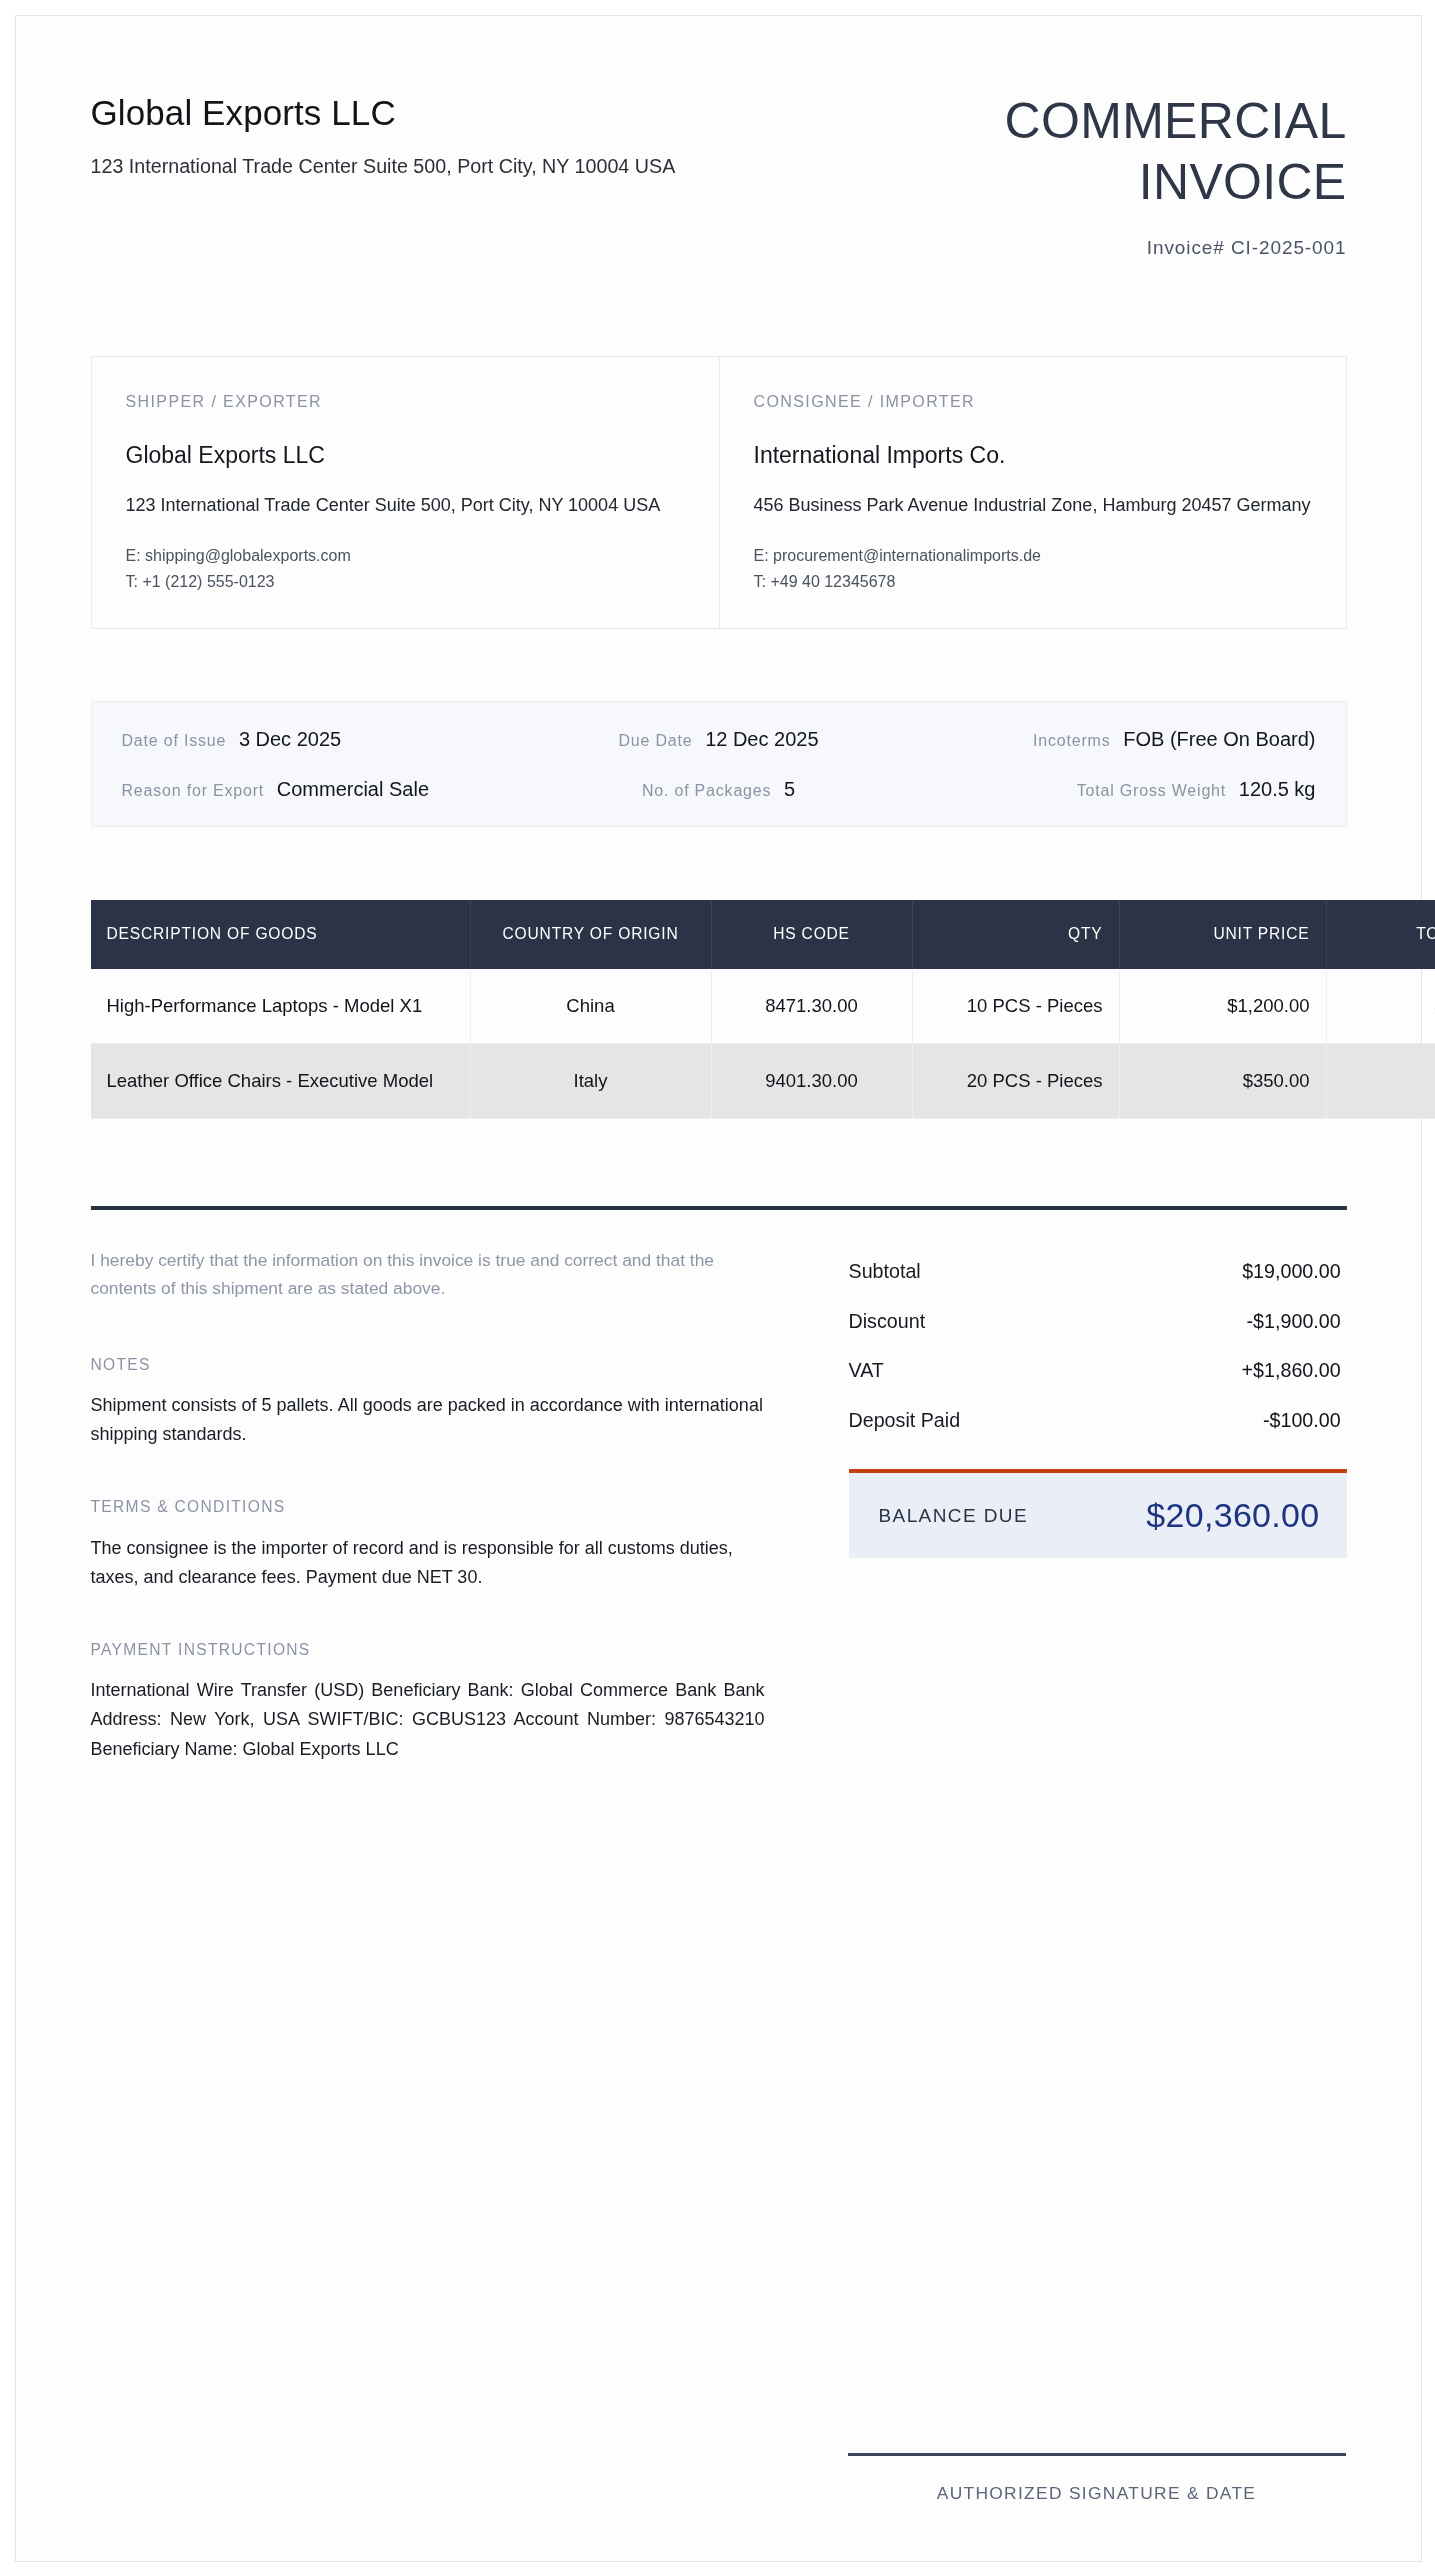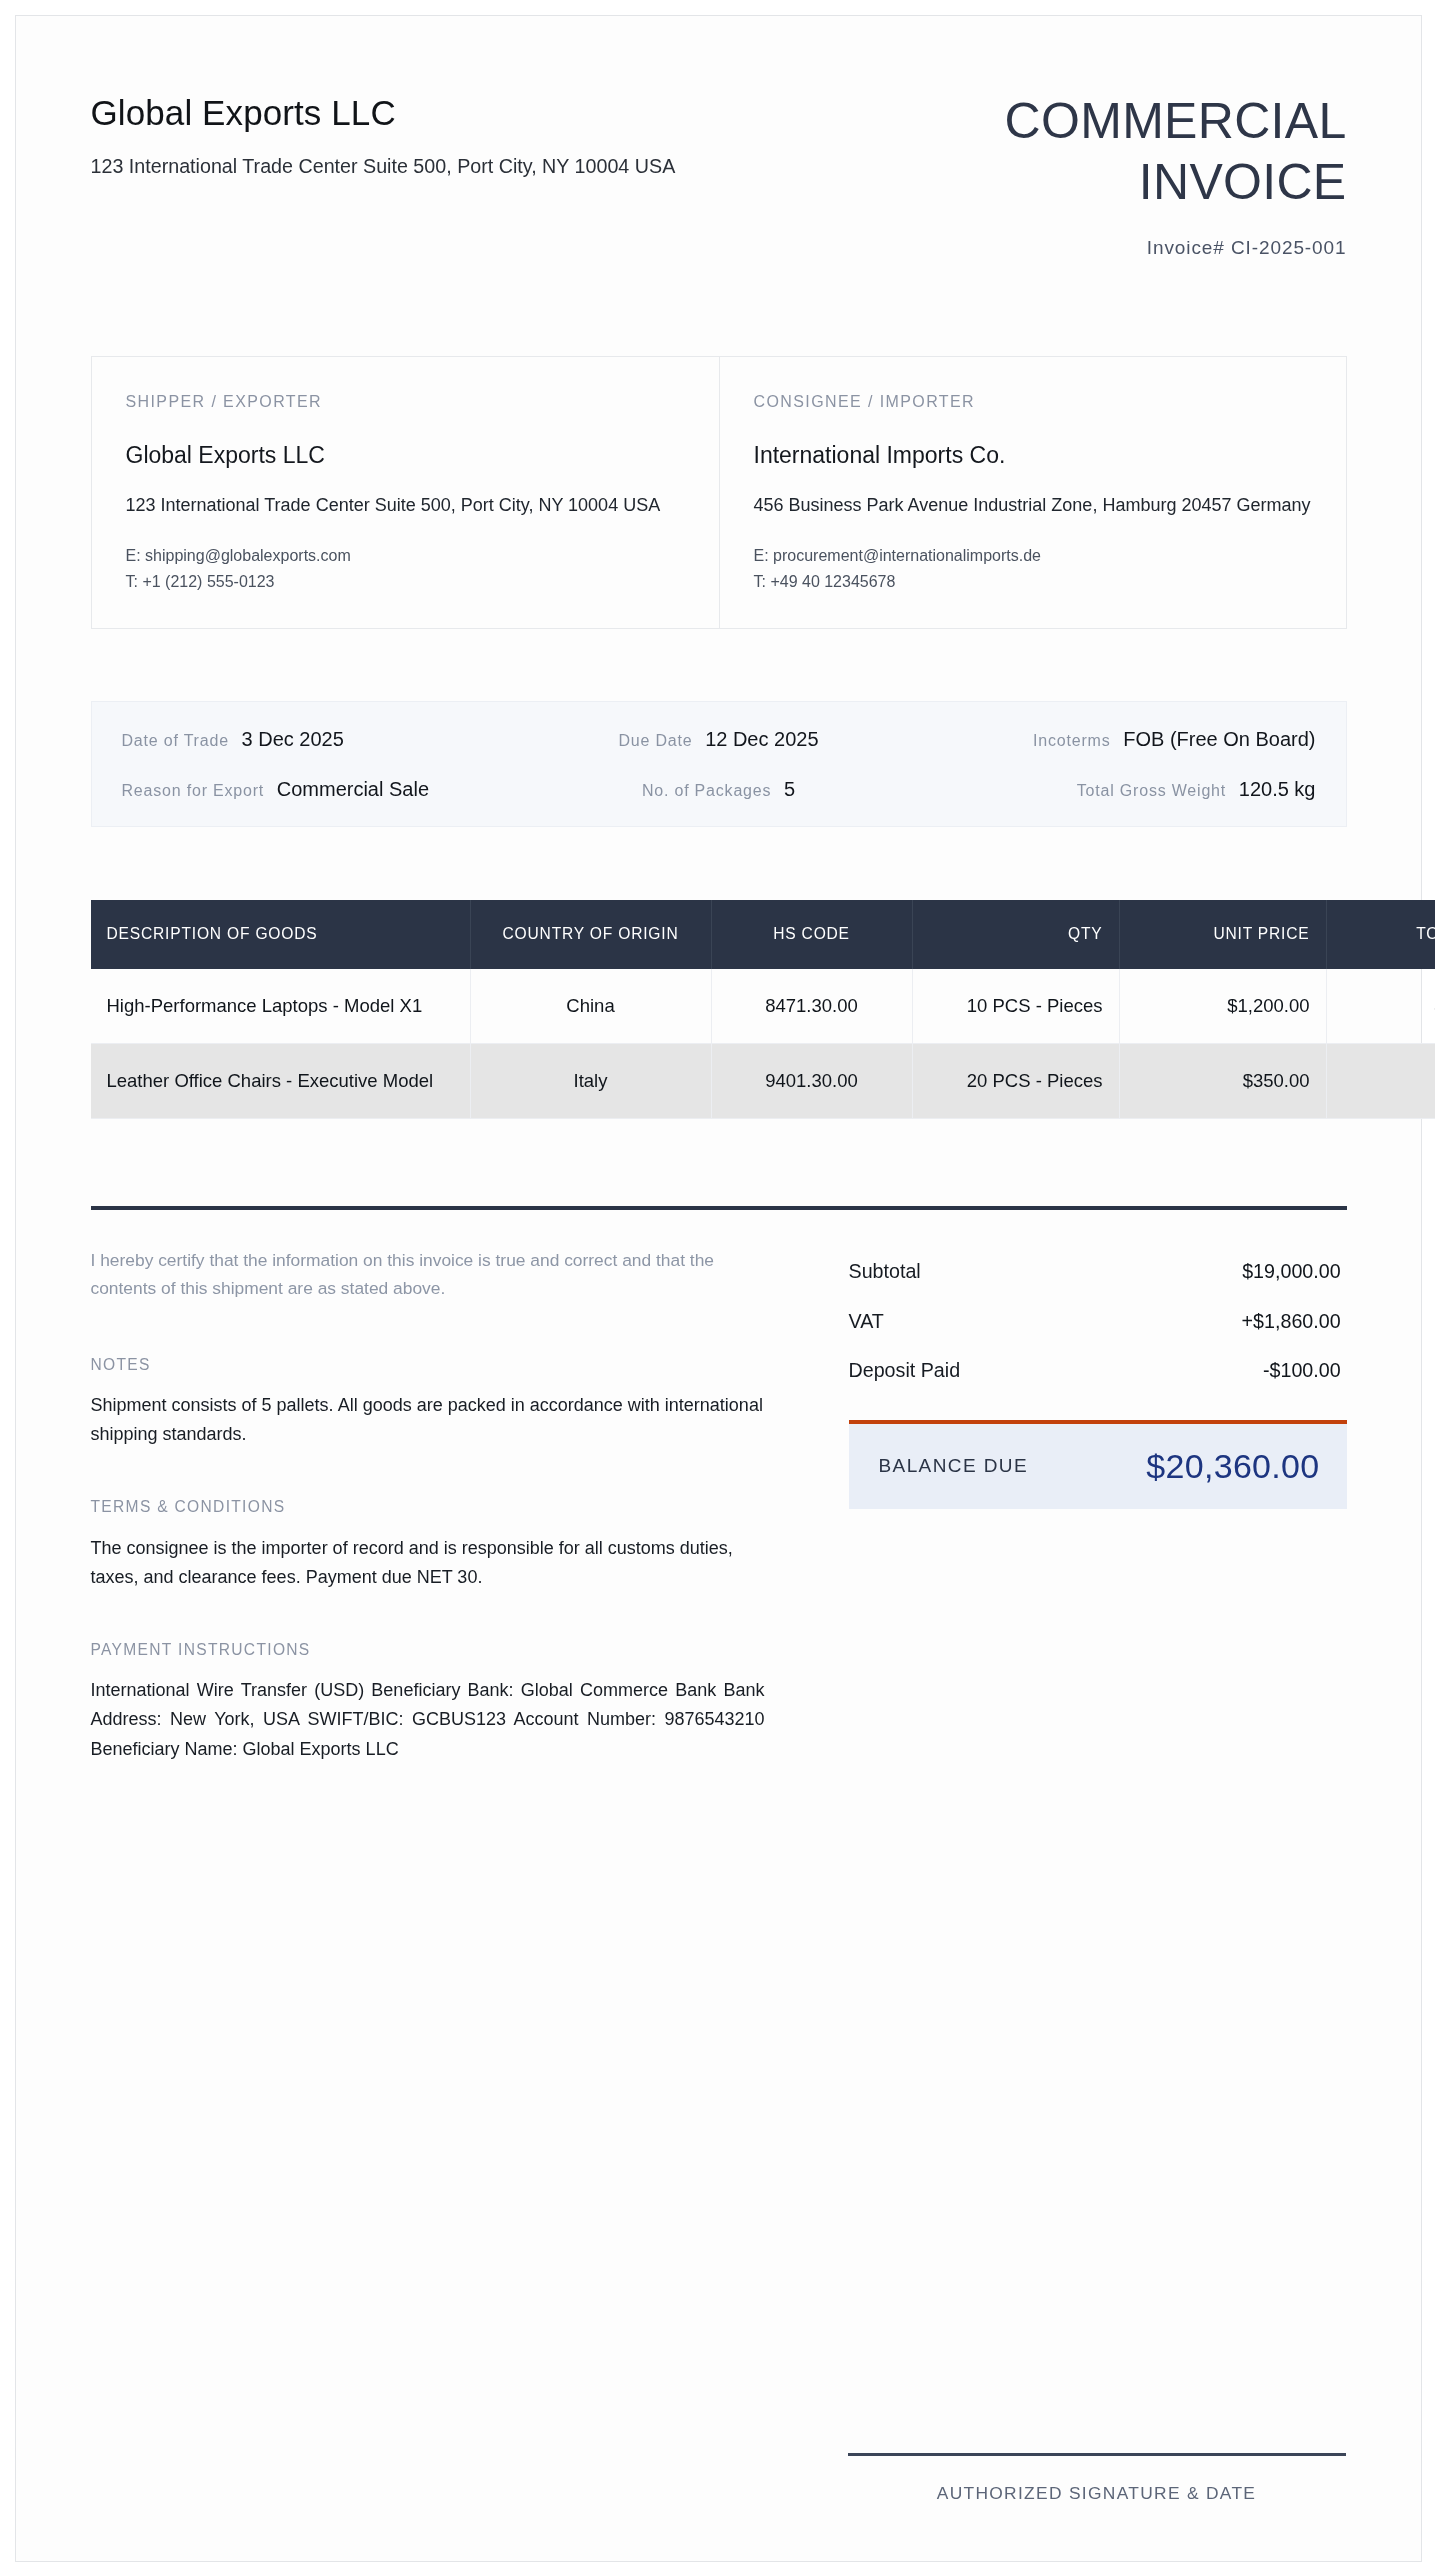--- a/index.html
+++ b/index.html
@@ -318,21 +318,21 @@
           <div class="party-contact">
             <div>E: procurement@internationalimports.de</div>
             <div>T: +49 40 12345678</div>
           </div>
         </div>
       </div>
 
       <div class="meta">
         <div class="meta-row">
           <div class="meta-cell">
-            <span class="meta-key">Date of Trade</span>
+            <span class="meta-key">Date of Issue</span>
             <span class="meta-val">3 Dec 2025</span>
           </div>
           <div class="meta-cell c2">
             <span class="meta-key">Due Date</span>
             <span class="meta-val">12 Dec 2025</span>
           </div>
           <div class="meta-cell c3">
             <span class="meta-key">Incoterms</span>
             <span class="meta-val">FOB (Free On Board)</span>
           </div>
@@ -400,20 +400,24 @@
           <div class="sec-label">PAYMENT INSTRUCTIONS</div>
           <div class="sec-body pay last">International Wire Transfer (USD) Beneficiary Bank: Global Commerce Bank Bank Address: New York, USA SWIFT/BIC: GCBUS123 Account Number: 9876543210 Beneficiary Name: Global Exports LLC</div>
         </div>
 
         <div class="bottom-right">
           <div class="tot-row">
             <span class="tot-label">Subtotal</span>
             <span class="tot-value">$19,000.00</span>
           </div>
           <div class="tot-row">
+            <span class="tot-label">Discount</span>
+            <span class="tot-value">-$1,900.00</span>
+          </div>
+          <div class="tot-row">
             <span class="tot-label">VAT</span>
             <span class="tot-value">+$1,860.00</span>
           </div>
           <div class="tot-row">
             <span class="tot-label">Deposit Paid</span>
             <span class="tot-value">-$100.00</span>
           </div>
 
           <div class="balance-wrap">
             <div class="balance">

